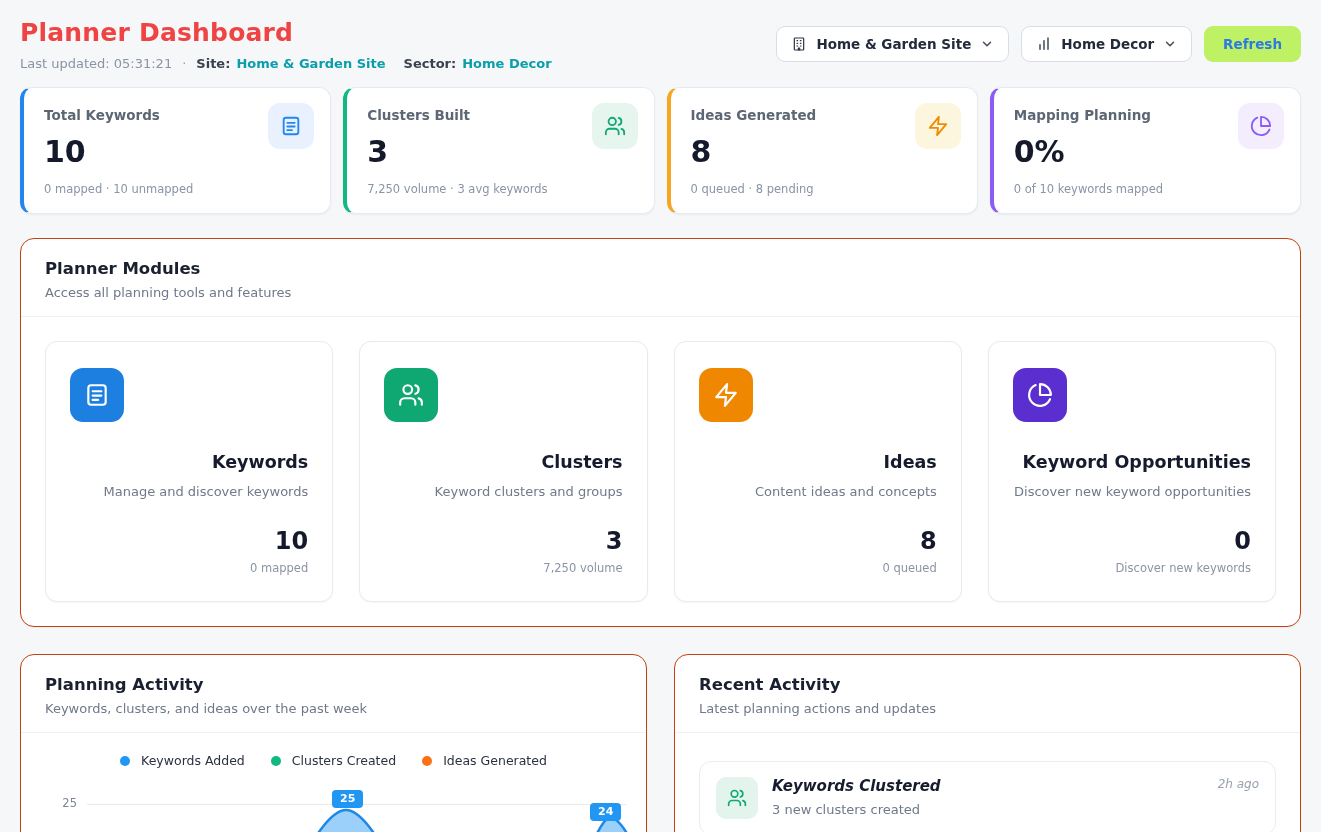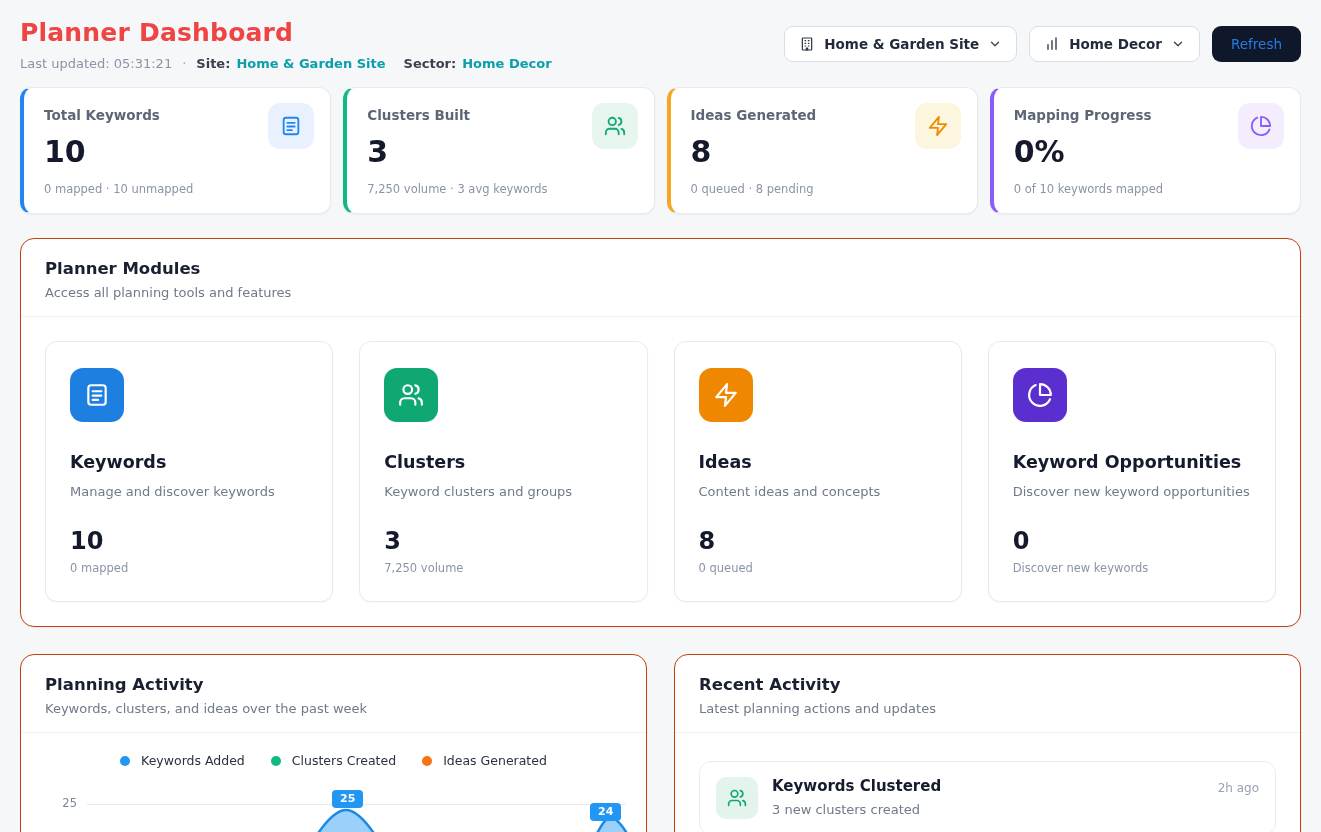--- a/index.html
+++ b/index.html
@@ -22,22 +22,22 @@
   .controls { display: flex; align-items: center; gap: 12px; padding-top: 8px; }
   .dd {
     display: flex; align-items: center; gap: 9px;
     background: #fff; border: 1px solid #d8dee8; border-radius: 9px;
     padding: 9px 14px; font-size: 13.5px; font-weight: 700; color: #232b3a;
     font-family: inherit; cursor: pointer;
   }
   .dd .ic16 { width: 16px; height: 16px; color: #2b3342; }
   .dd .ic14 { width: 14px; height: 14px; color: #444c5b; }
   .btn-refresh {
-    background: #0f172a; color: #2b79e3; border: none; border-radius: 9px;
-    padding: 10px 19px; font-size: 13.5px; font-weight: 400; font-family: inherit; cursor: pointer;
+    background: #bef264; color: #2b79e3; border: none; border-radius: 9px;
+    padding: 10px 19px; font-size: 13.5px; font-weight: 700; font-family: inherit; cursor: pointer;
   }
 
   
   .stats-row { display: grid; grid-template-columns: repeat(4, 1fr); gap: 12px; margin-bottom: 24px; }
   .stat-card {
     position: relative; background: #fff; border: 1px solid #e7eaf0; border-radius: 12px;
     border-left-width: 4px; padding: 19px 20px 17px; min-height: 124px;
     box-shadow: 0 1px 2px rgba(16,24,40,.05);
   }
   .stat-card.a-blue   { border-left-color: #2186f0; }
@@ -59,21 +59,21 @@
 
   
   .panel-card {
     background: #fff; border: 1px solid #c2410c; border-radius: 14px;
     box-shadow: 0 1px 2px rgba(16,24,40,.04);
   }
   .modules-card { margin-bottom: 27px; }
   .card-head { padding: 20px 24px 16px; border-bottom: 1px solid #edf0f4; }
   .card-title { font-size: 16.5px; font-weight: 800; color: #1a2030; margin-bottom: 7px; }
   .card-sub { font-size: 13px; color: #6f7989; }
-  .modules-grid { padding: 24px; display: grid; grid-template-columns: repeat(4, 1fr); gap: 26px; }
+  .modules-grid { padding: 24px; display: grid; grid-template-columns: repeat(4, 1fr); gap: 26px; text-align: right; }
   .module-card {
     background: #fff; border: 1px solid #e7eaf0; border-radius: 12px; padding: 26px 24px;
     box-shadow: 0 1px 2px rgba(16,24,40,.04); cursor: pointer;
   }
   .module-icon {
     width: 54px; height: 54px; border-radius: 13px; color: #fff;
     display: flex; align-items: center; justify-content: center; margin-bottom: 30px;
   }
   .module-icon svg { width: 26px; height: 26px; }
   .mi-blue   { background: #1d7fe0; }
@@ -109,21 +109,21 @@
   .activity-item {
     margin: 28px 24px 0; border: 1px solid #e9ecf1; border-radius: 12px; padding: 15px 16px;
     display: flex; align-items: flex-start; gap: 14px;
   }
   .activity-icon {
     width: 42px; height: 42px; border-radius: 10px; background: #e2f4eb; color: #0fa873;
     display: flex; align-items: center; justify-content: center; flex-shrink: 0;
   }
   .activity-icon svg { width: 20px; height: 20px; }
   .activity-body { flex: 1; }
-  .activity-head { display: flex; align-items: flex-end; }
+  .activity-head { display: flex; align-items: flex-start; font-style: italic; }
   .activity-title { font-size: 15px; font-weight: 800; color: #161c2d; }
   .activity-time { margin-left: auto; font-size: 12px; color: #98a1b0; }
   .activity-desc { font-size: 13px; color: #6f7989; margin-top: 7px; }
 
   .hidden-defs { position: absolute; width: 0; height: 0; overflow: hidden; }
 </style>
 </head>
 <body>
 
 <svg class="hidden-defs" aria-hidden="true">
@@ -235,21 +235,21 @@
       <div class="stat-label">Ideas Generated</div>
       <div class="stat-value">8</div>
       <div class="stat-sub">0 queued · 8 pending</div>
       <div class="stat-icon t-orange">
           <svg>
             <use href="#i-zap"></use>
           </svg>
         </div>
     </div>
     <div class="stat-card a-purple">
-      <div class="stat-label">Mapping Progress</div>
+      <div class="stat-label">Mapping Planning</div>
       <div class="stat-value">0%</div>
       <div class="stat-sub">0 of 10 keywords mapped</div>
       <div class="stat-icon t-purple">
           <svg>
             <use href="#i-pie"></use>
           </svg>
         </div>
     </div>
   </section>
 

